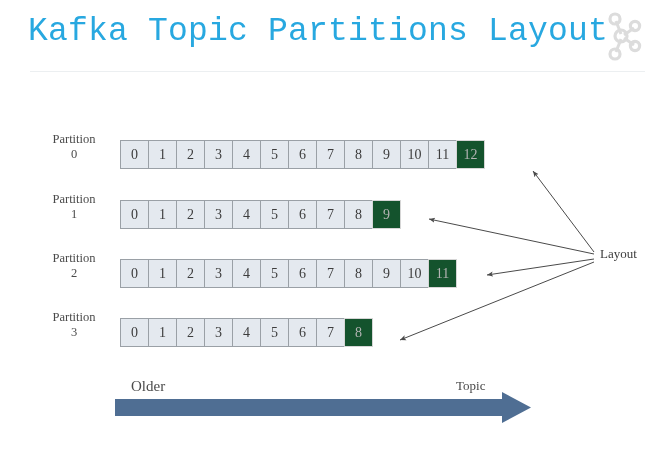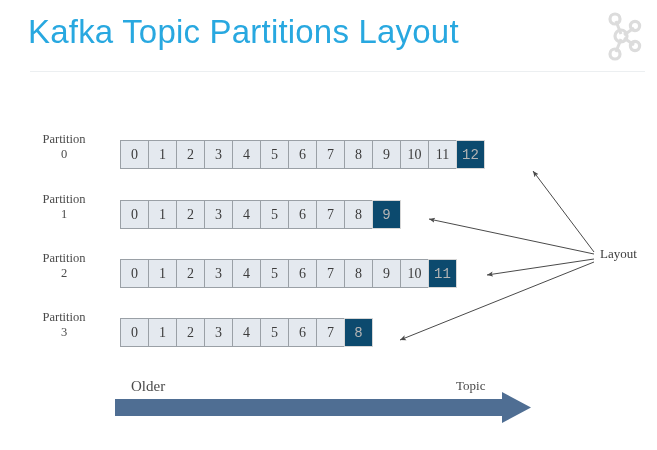--- a/index.html
+++ b/index.html
@@ -20,21 +20,21 @@
   #slide-header {
     position: absolute;
     left: 0; top: 0;
     width: 657px;
     height: 80px;
   }
   #slide-title {
     position: absolute;
     left: 28px;
     top: 12px;
-    font-family: Liberation Sans, sans-serif;
+    font-family: Liberation Mono, monospace;
     font-size: 33px;
     line-height: 40px;
     font-weight: 400;
     color: #28a8e0;
     letter-spacing: 0.2px;
     white-space: nowrap;
   }
   #header-divider {
     position: absolute;
     left: 30px;
@@ -68,21 +68,21 @@
   }
 
   .partition-row {
     position: absolute;
     left: 0;
     width: 657px;
     height: 34px;
   }
   .partition-label {
     position: absolute;
-    left: 22px;
+    left: 32px;
     top: -8px;
     width: 84px;
     text-align: center;
     font-family: "Liberation Serif", serif;
     font-size: 12.5px;
     line-height: 15px;
     color: #4a4a4a;
   }
   .partition-label .pl-name { display: block; }
   .partition-label .pl-index { display: block; }
@@ -104,24 +104,23 @@
     background: #e4e9ef;
     color: #3d3d3d;
     font-family: "Liberation Serif", serif;
     font-size: 14px;
     display: flex;
     align-items: center;
     justify-content: center;
   }
   .cell:first-child { margin-left: 0; }
   .cell.empty {
-    background: #0c4a6e;
+    background: #14532d;
     color: #b4b4b4;
     border-color: #d6d6d6;
-    font-family: Liberation Mono, monospace;
   }
 
   #writes-label {
     position: absolute;
     left: 600px;
     top: 246px;
     font-family: "Liberation Serif", serif;
     font-size: 13px;
     color: #3d3d3d;
     white-space: nowrap;

